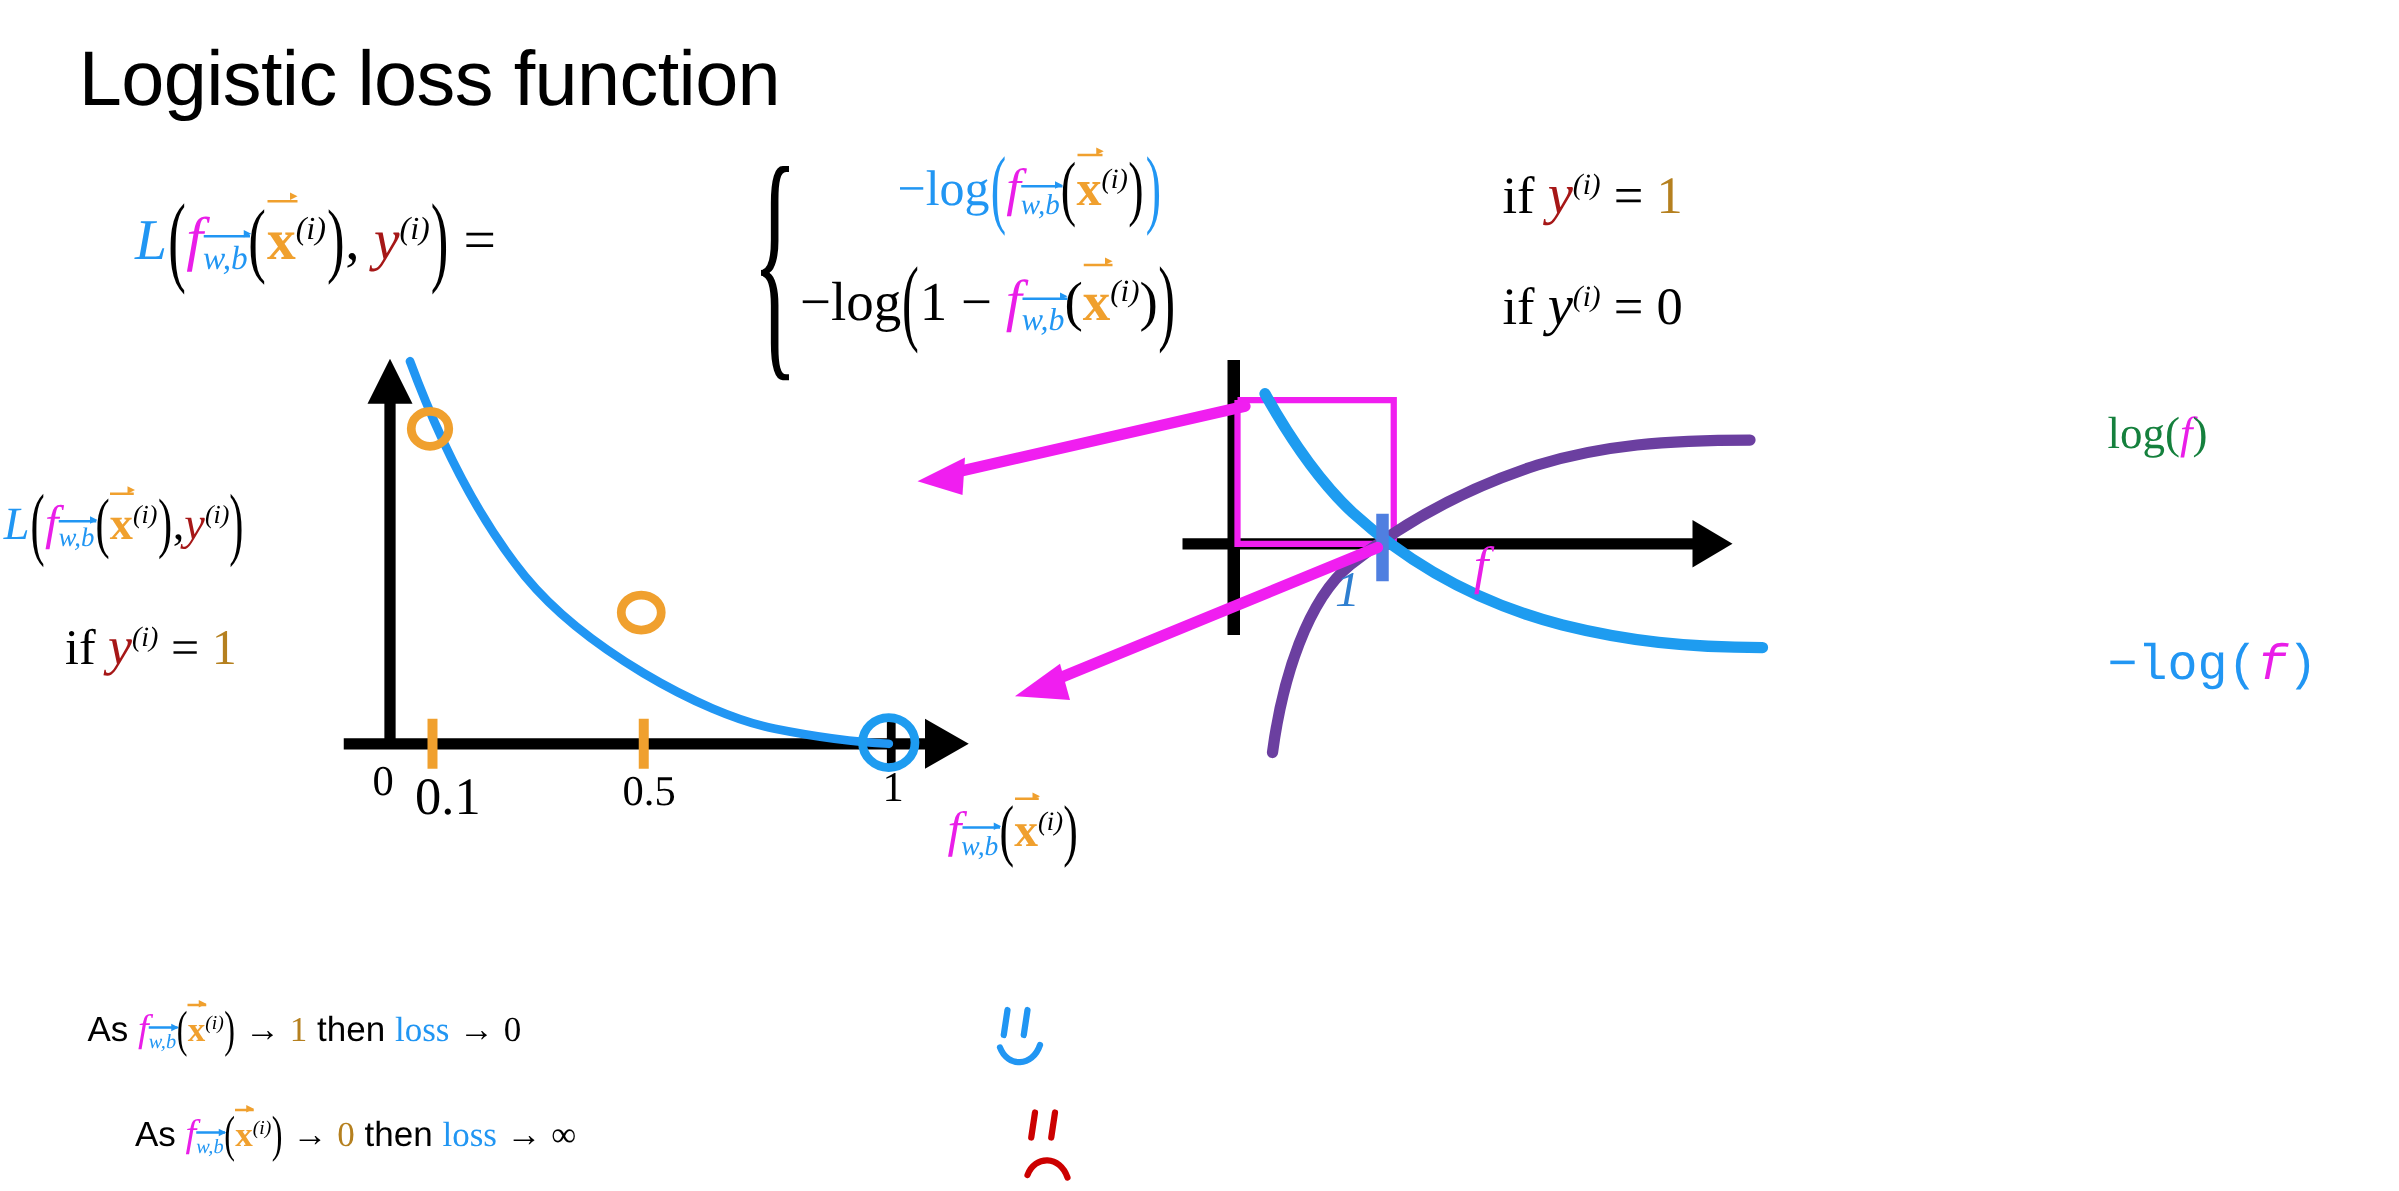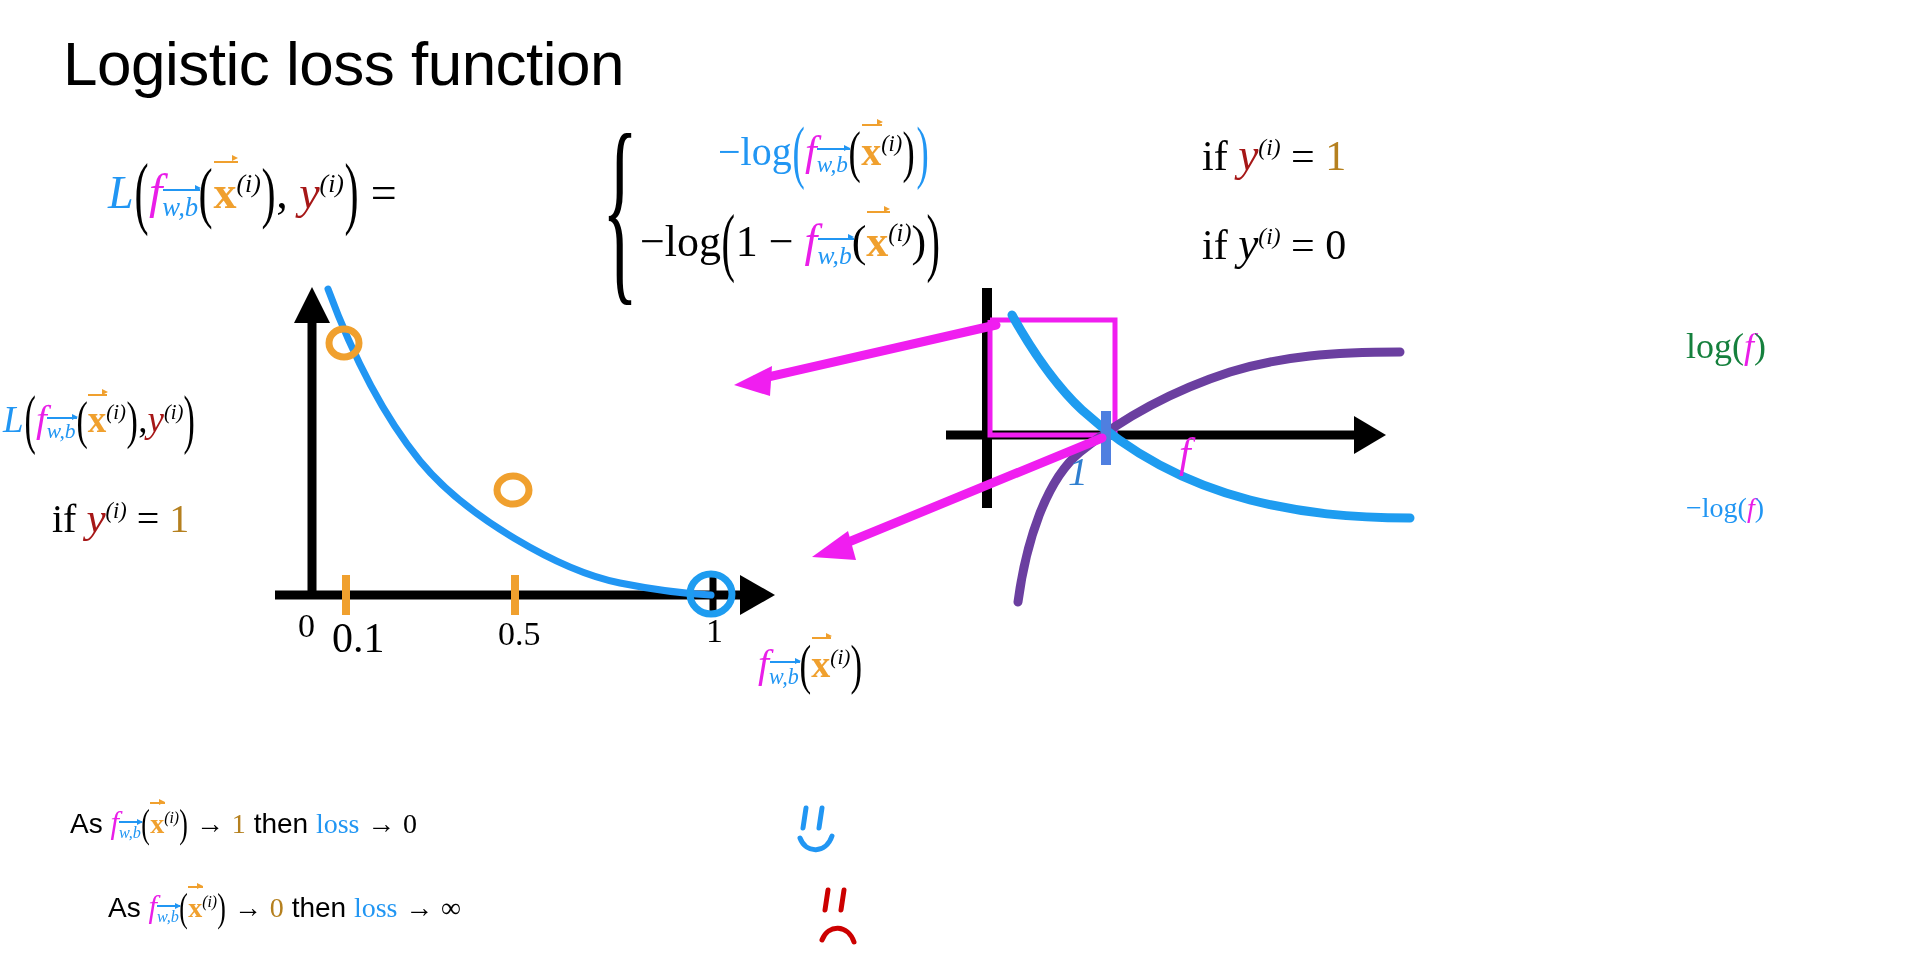--- a/index.html
+++ b/index.html
@@ -216,21 +216,21 @@
   </div>
 
   <div class="abs math" style="left:1068px; top:452px; font-size:40px; color:#2f7fd0; font-style:italic;">1</div>
 
   <div class="abs math it magenta" style="left:1179px; top:432px; font-size:42px;">f</div>
 
   <div class="abs math" style="left:1686px; top:328px; font-size:36px;">
     <span class="purple">log(</span><span class="it magenta">f</span><span class="purple">)</span>
   </div>
 
-  <div class="abs math" style="left:1686px; top:494px; font-size:28px;">
+  <div class="abs math" style="left:1686px; top:514px; font-size:40px;font-family:Liberation Mono, monospace;">
     <span class="blue">−log(</span><span class="it magenta">f</span><span class="blue">)</span>
   </div>
 
   <div class="abs bottomline" style="left:70px; top:806px;">
     <span class="black">As</span>&nbsp;<span class="it magenta bl-serif" style="font-size:1.1em;">f</span><span class="sub-wb blue it vec bl-serif">w,b</span><span class="pmed black bl-serif">(</span><span class="orange vec bl-serif" style="font-weight:600;">x</span><span class="sup black bl-serif">(i)</span><span class="pmed black bl-serif">)</span>&nbsp;<span class="black">→</span>&nbsp;<span class="gold bl-serif">1</span>&nbsp;<span class="black">then</span>&nbsp;<span class="blue bl-serif">loss</span>&nbsp;<span class="black">→</span>&nbsp;<span class="black bl-serif">0</span>
   </div>
 
   <svg class="abs" style="left:790px; top:800px;" width="56" height="60" viewBox="0 0 56 60">
     <line x1="16" y1="8" x2="13" y2="28" stroke="#2196f3" stroke-width="5" stroke-linecap="round"></line>
     <line x1="32" y1="8" x2="29" y2="28" stroke="#2196f3" stroke-width="5" stroke-linecap="round"></line>

